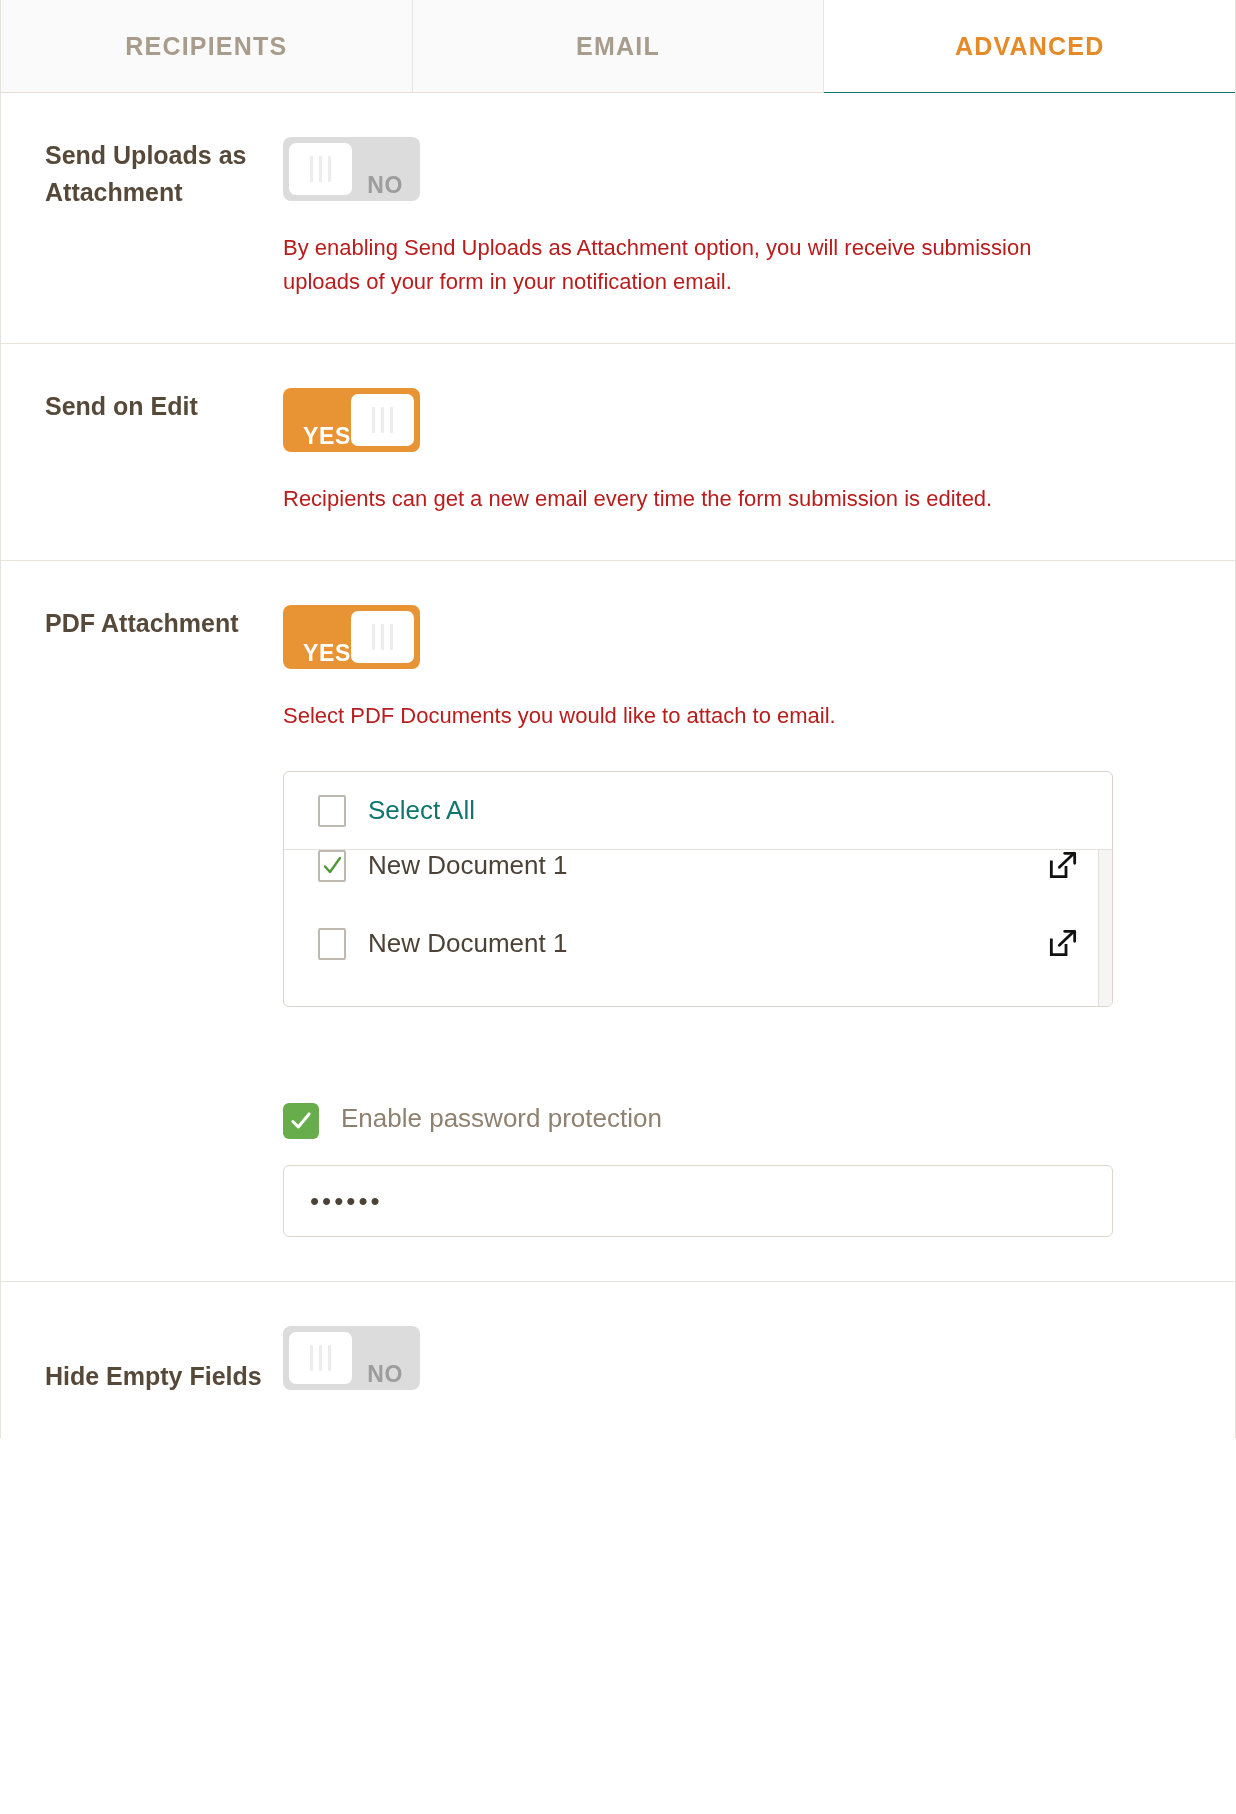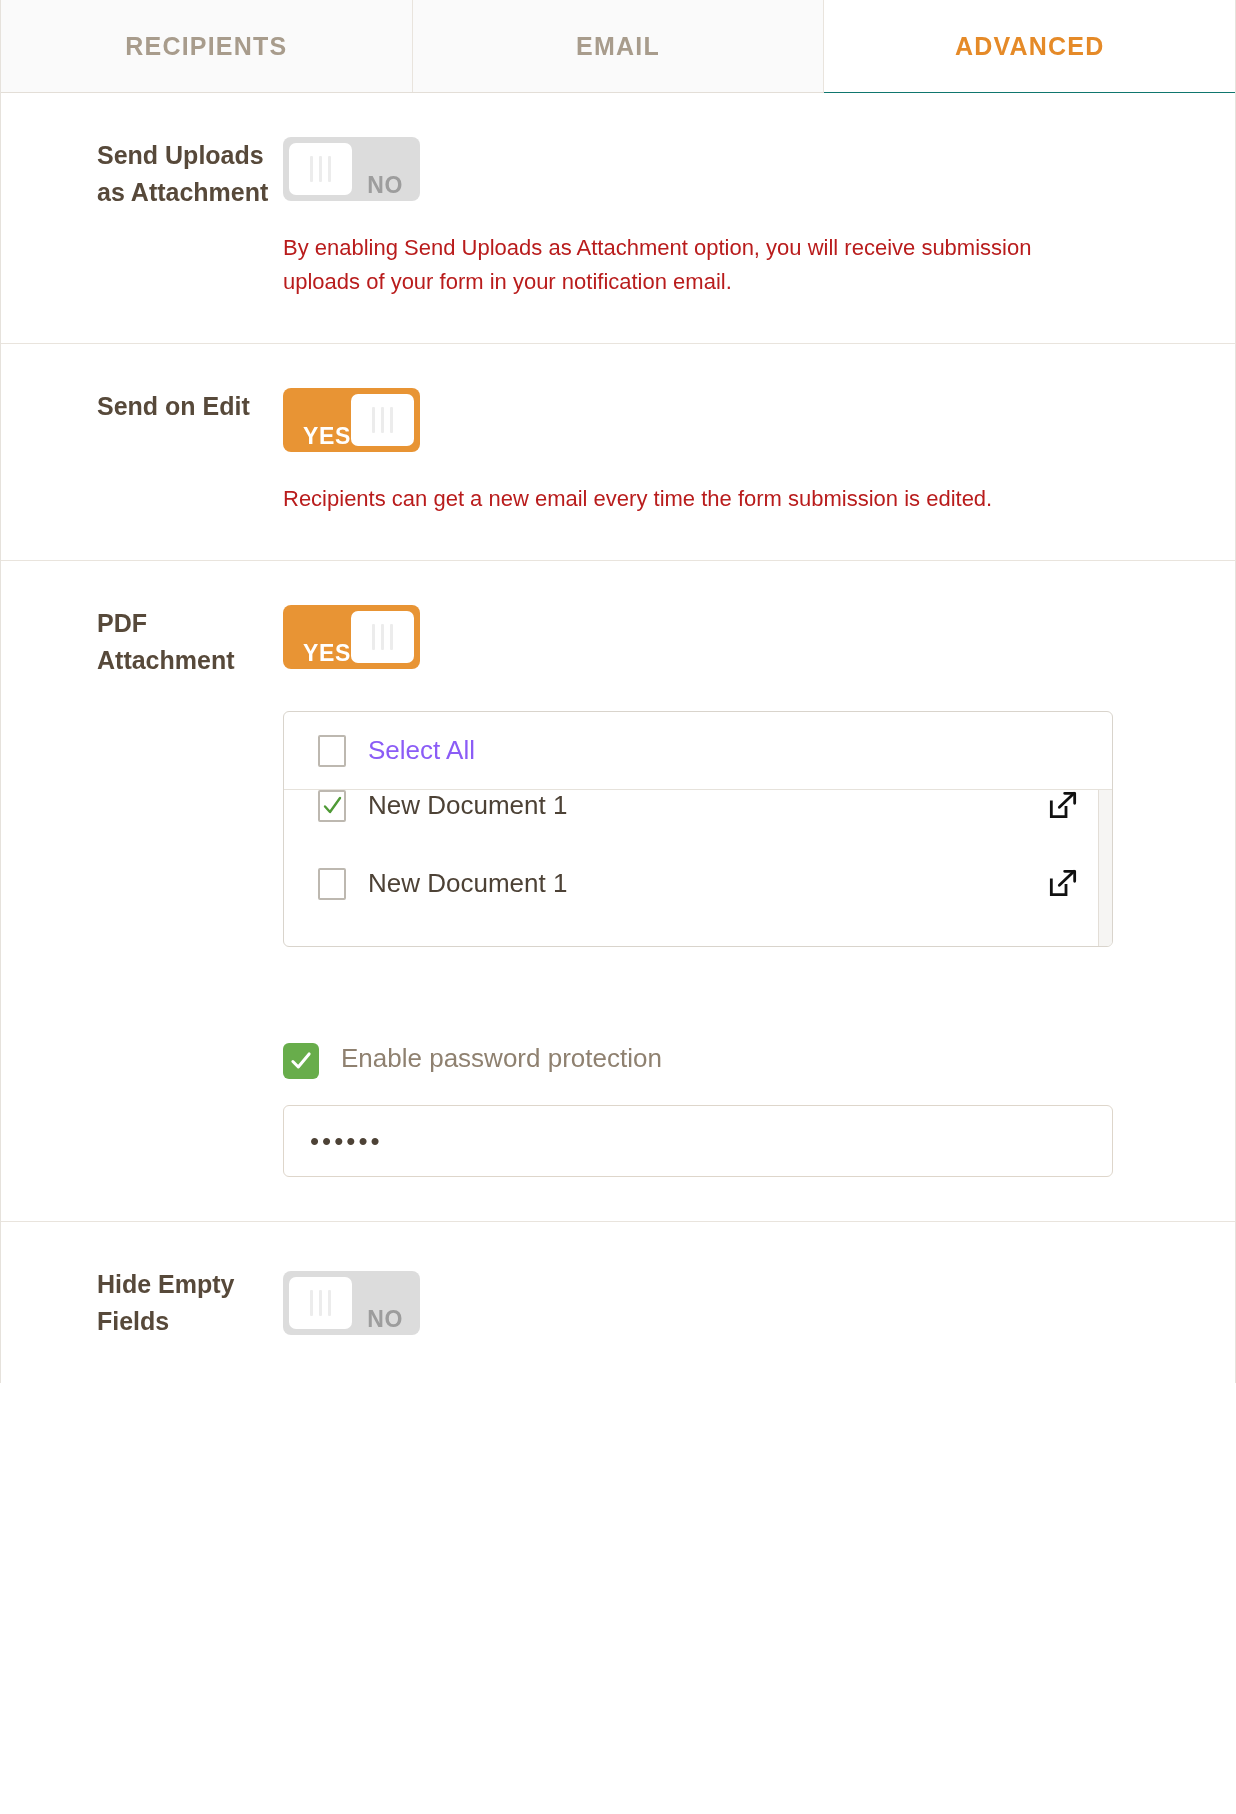--- a/index.html
+++ b/index.html
@@ -54,21 +54,21 @@
   
   .row {
     display: flex;
     padding: 44px 0 44px 0;
     border-bottom: 1px solid #e9e4dd;
   }
   .row:last-child { border-bottom: none; align-items: flex-end; }
   .row-label {
     width: 282px;
     flex: 0 0 282px;
-    padding-left: 96px;
+    padding-left: 44px;
     padding-right: 12px;
     font-size: 25px;
     font-weight: 700;
     line-height: 1.46;
     color: #57493a;
   }
   .row-body {
     flex: 1 1 auto;
     padding-right: 38px;
   }
@@ -153,21 +153,21 @@
     padding: 0 34px;
   }
   .doc-item-label {
     flex: 1 1 auto;
     font-size: 26px;
     color: #4d4236;
     margin-left: 22px;
   }
   .doc-head-label {
     font-size: 26px;
-    color: #8b5cf6;
+    color: #0f766e;
     margin-left: 22px;
   }
   .scrolltrack {
     position: absolute;
     top: 0;
     right: 0;
     width: 14px;
     height: 100%;
     background: #f6f5f3;
     border-left: 1px solid #e3ded7;
@@ -286,20 +286,21 @@
 
       <div class="toggle on">
         <span class="tgl-text">YES</span>
         <span class="knob">
             <i></i>
             <i></i>
             <i></i>
           </span>
       </div>
 
+      <div class="desc">Select PDF Documents you would like to attach to email.</div>
 
       
       <div class="doc-list">
 
         <div class="doc-head">
           <span class="cb"></span>
           <span class="doc-head-label">Select All</span>
         </div>
 
         <div class="doc-scroll">

